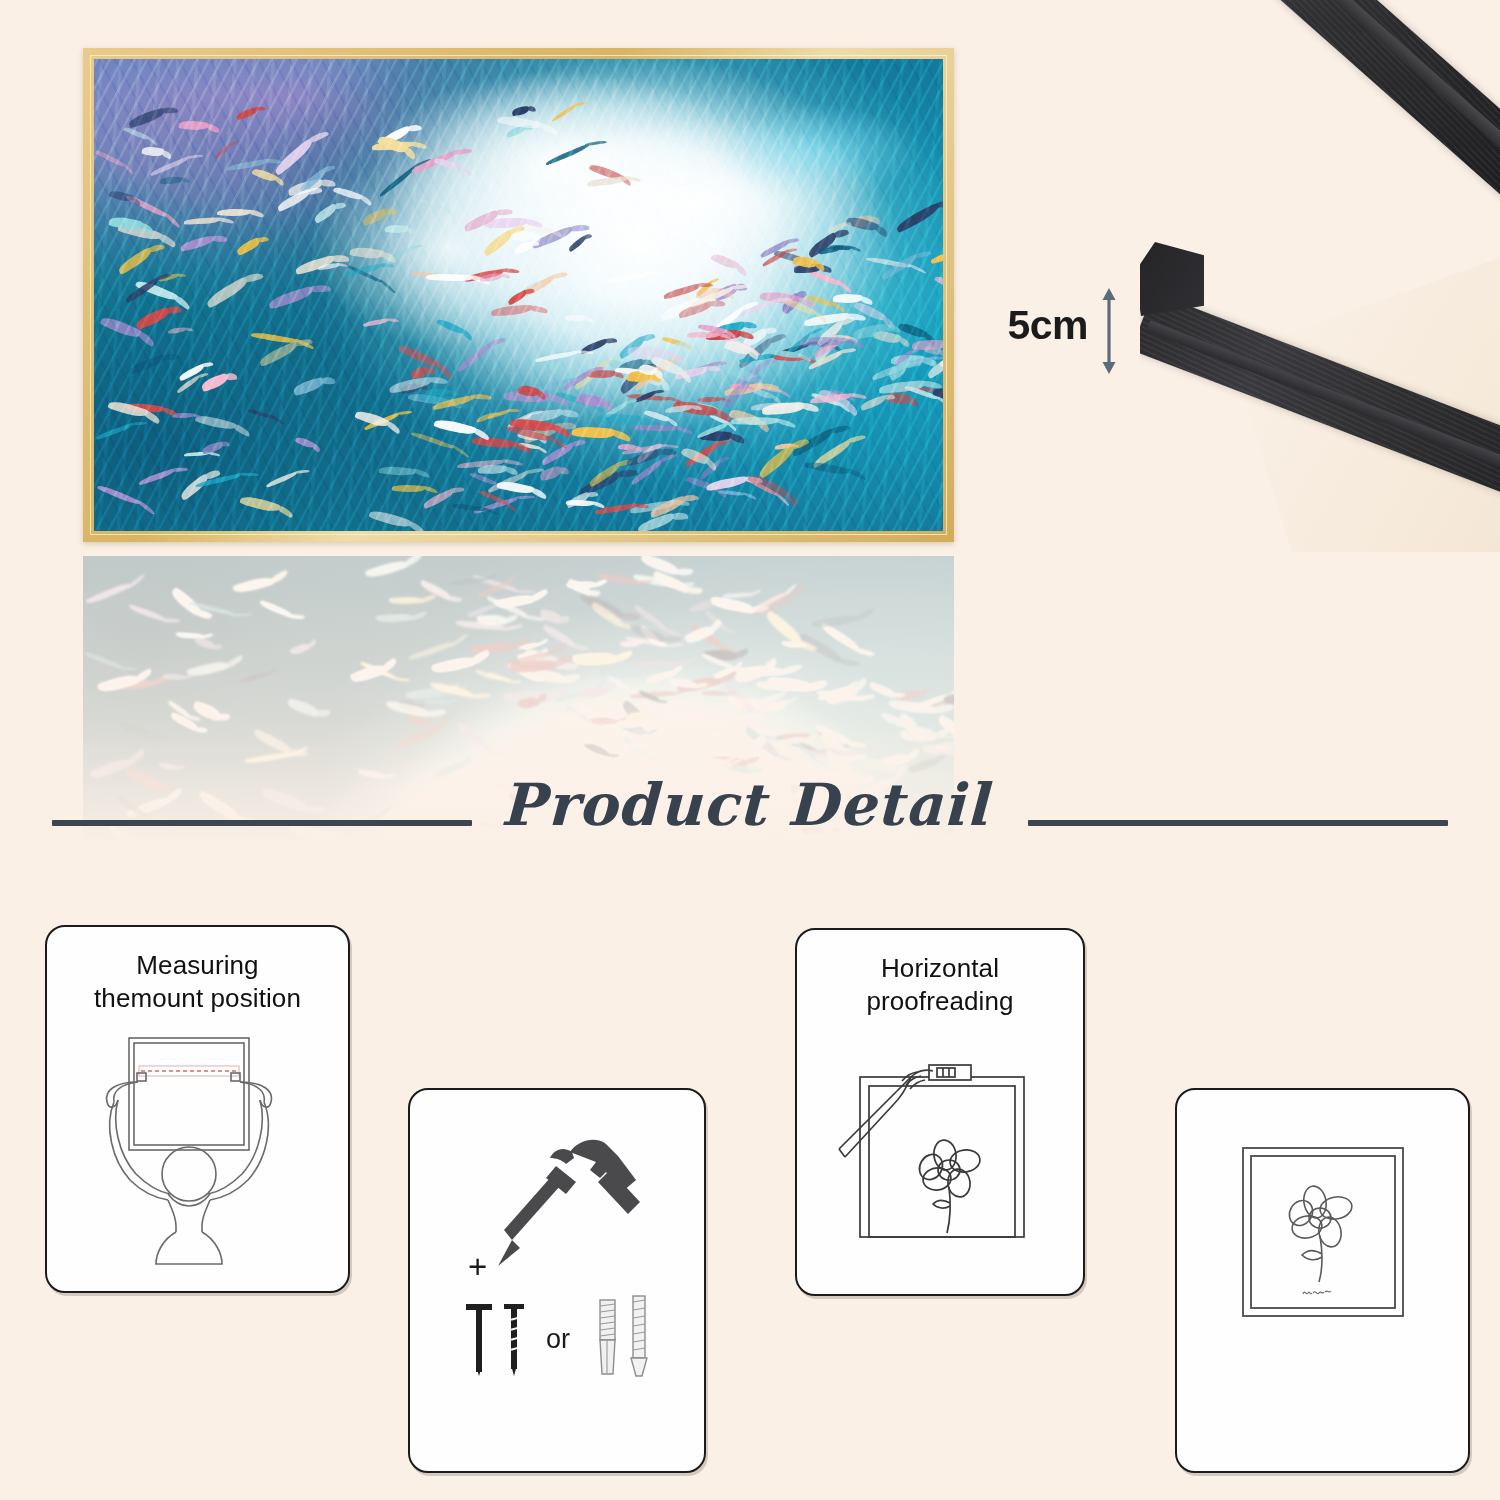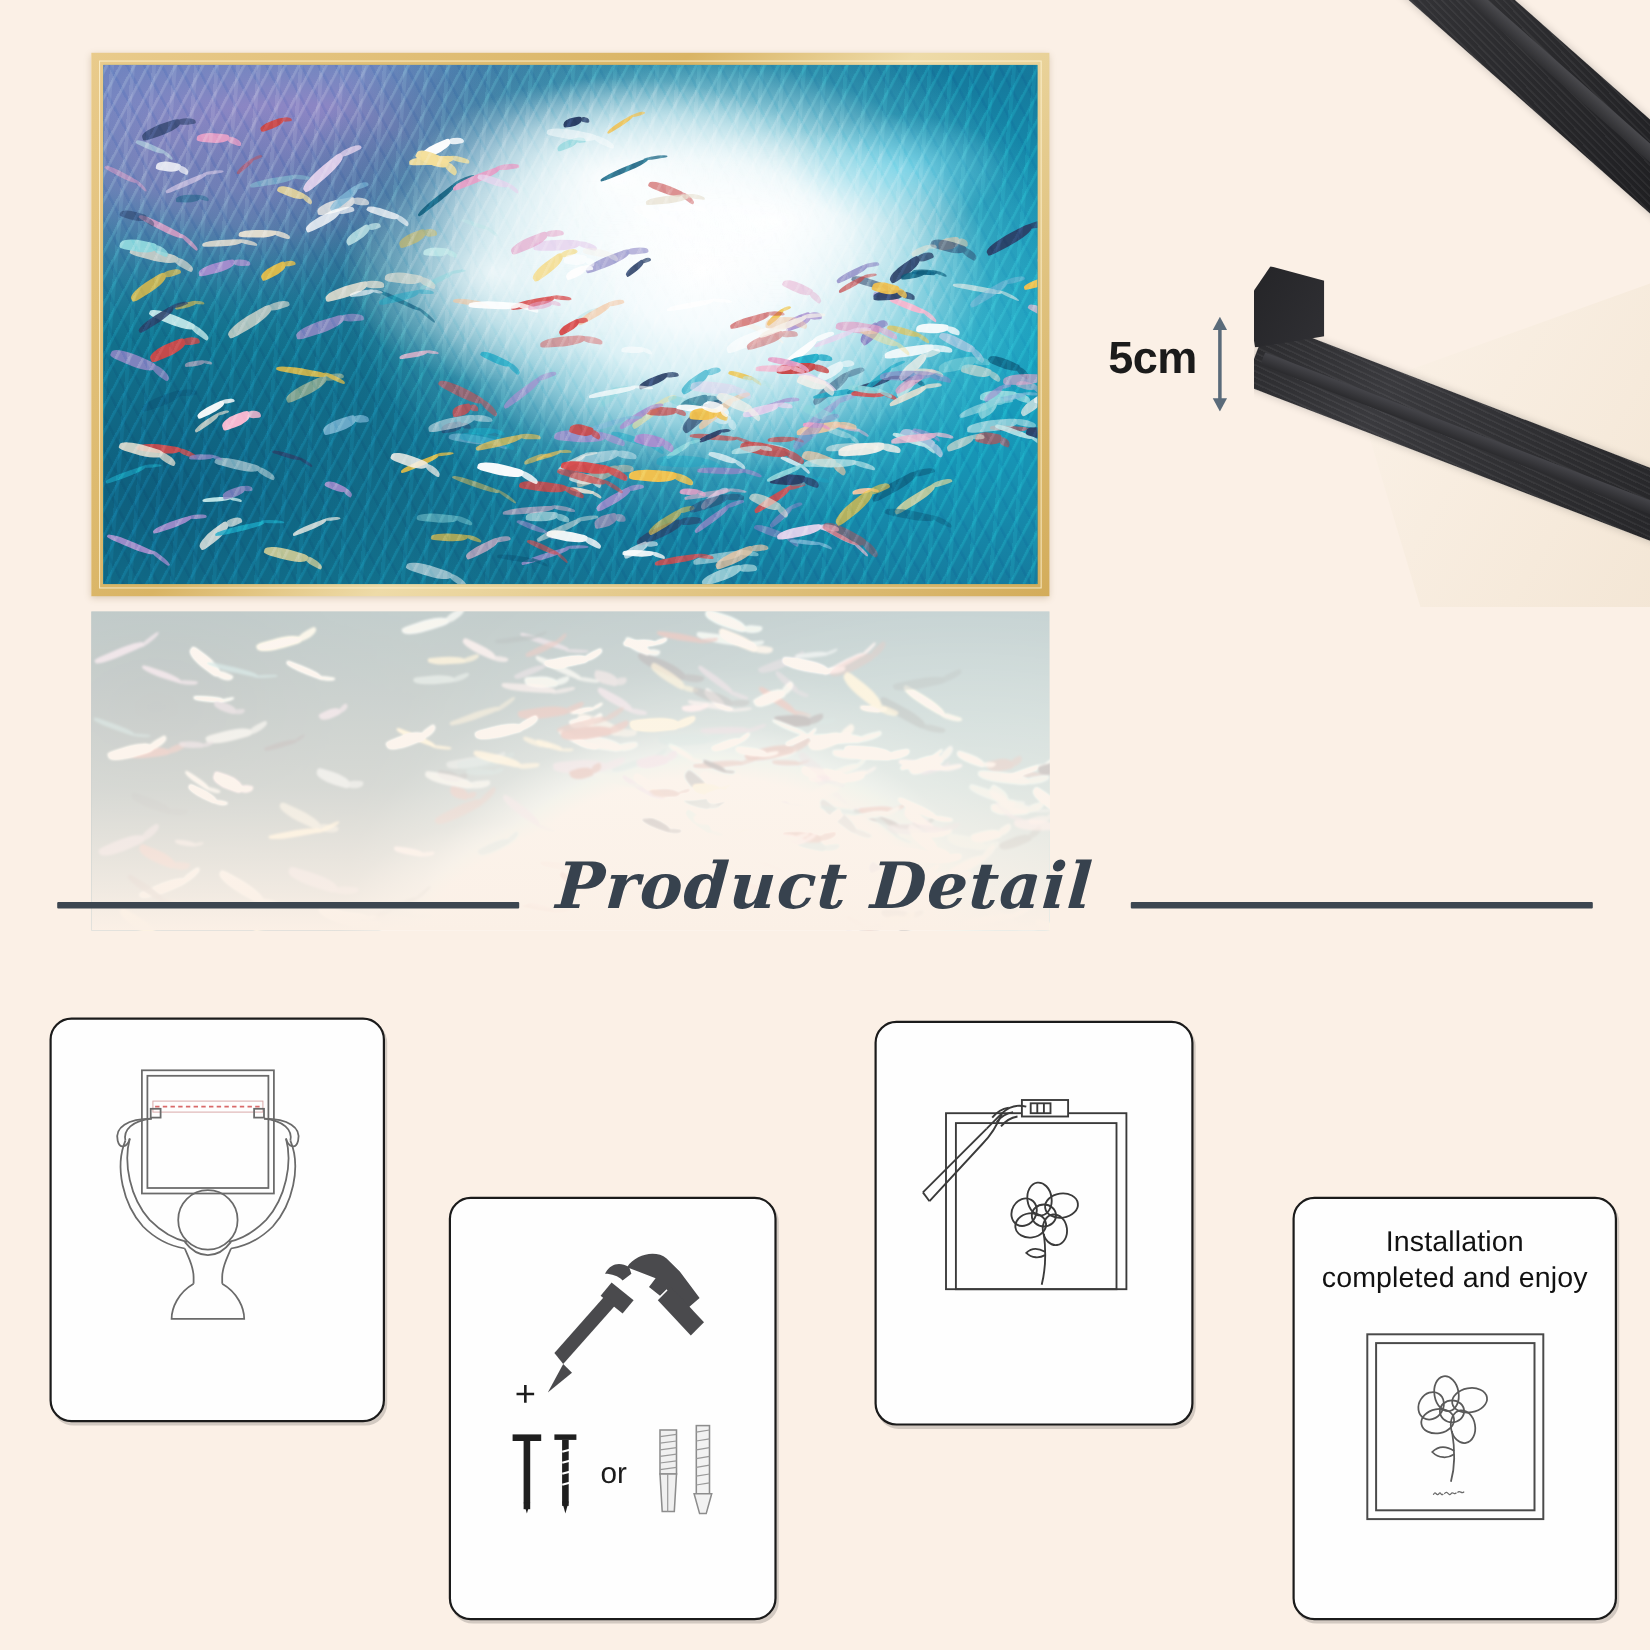--- a/index.html
+++ b/index.html
@@ -743,20 +743,22 @@
   </svg>
 </div>
 
 <div id="section-heading">
   <div class="rule" id="rule-left"></div>
   <div id="section-title">Product Detail</div>
   <div class="rule" id="rule-right"></div>
 </div>
 
 <div class="step-card" id="card-1">
+  <div class="step-title">Measuring
+themount position</div>
   <div class="step-art">
     <svg width="200" height="245" viewBox="0 0 200 245">
       <g fill="none" stroke="#6a6a6a" stroke-width="1.6">
 
         <rect x="31" y="12" width="120" height="112"></rect>
         <rect x="36" y="17" width="110" height="102"></rect>
 
         <line x1="43" y1="45" x2="140" y2="45" stroke="#D96A6A" stroke-width="1.6" stroke-dasharray="4 3"></line>
         <rect x="41" y="40" width="100" height="10" stroke="#d9a8a8" stroke-width="0.9"></rect>
 
@@ -846,20 +848,22 @@
           <line x1="183" y1="208" x2="195" y2="206"></line>
           <line x1="183" y1="216" x2="195" y2="214"></line>
           <line x1="183" y1="224" x2="195" y2="222"></line>
         </g>
       </g>
     </svg>
   </div>
 </div>
 
 <div class="step-card" id="card-3">
+  <div class="step-title">Horizontal
+proofreading</div>
   <div class="step-art">
     <svg width="215" height="200" viewBox="0 0 215 200">
       <g fill="none" stroke="#3a3a3a" stroke-width="1.7">
 
         <rect x="27" y="20" width="164" height="160"></rect>
         <rect x="36" y="29" width="146" height="151"></rect>
 
         <rect x="96" y="8" width="42" height="15" fill="#ffffff"></rect>
         <rect x="104" y="11" width="18" height="9" fill="#ffffff"></rect>
         <line x1="110" y1="11" x2="110" y2="20"></line>
@@ -880,22 +884,20 @@
         <ellipse cx="98" cy="110" rx="11" ry="13" transform="rotate(30 98 110)"></ellipse>
         <ellipse cx="116" cy="113" rx="11" ry="10"></ellipse>
         <path d="M116 130 C118 146 118 160 114 176"></path>
         <path d="M117 146 C110 142 104 143 100 147 C105 152 112 152 117 149"></path>
       </g>
     </svg>
   </div>
 </div>
 
 <div class="step-card" id="card-4">
-  <div class="step-title">Installation
-completed and enjoy</div>
   <div class="step-art">
     <svg width="180" height="200" viewBox="0 0 180 200">
       <g fill="none" stroke="#4a4a4a" stroke-width="1.8">
         <rect x="10" y="8" width="160" height="168"></rect>
         <rect x="18" y="16" width="144" height="152"></rect>
       </g>
       <g fill="none" stroke="#5a5a5a" stroke-width="1.6">
         <ellipse cx="82" cy="62" rx="11" ry="16" transform="rotate(-10 82 62)"></ellipse>
         <ellipse cx="103" cy="68" rx="16" ry="11" transform="rotate(-10 103 68)"></ellipse>
         <ellipse cx="97" cy="92" rx="11" ry="15" transform="rotate(-10 97 92)"></ellipse>

